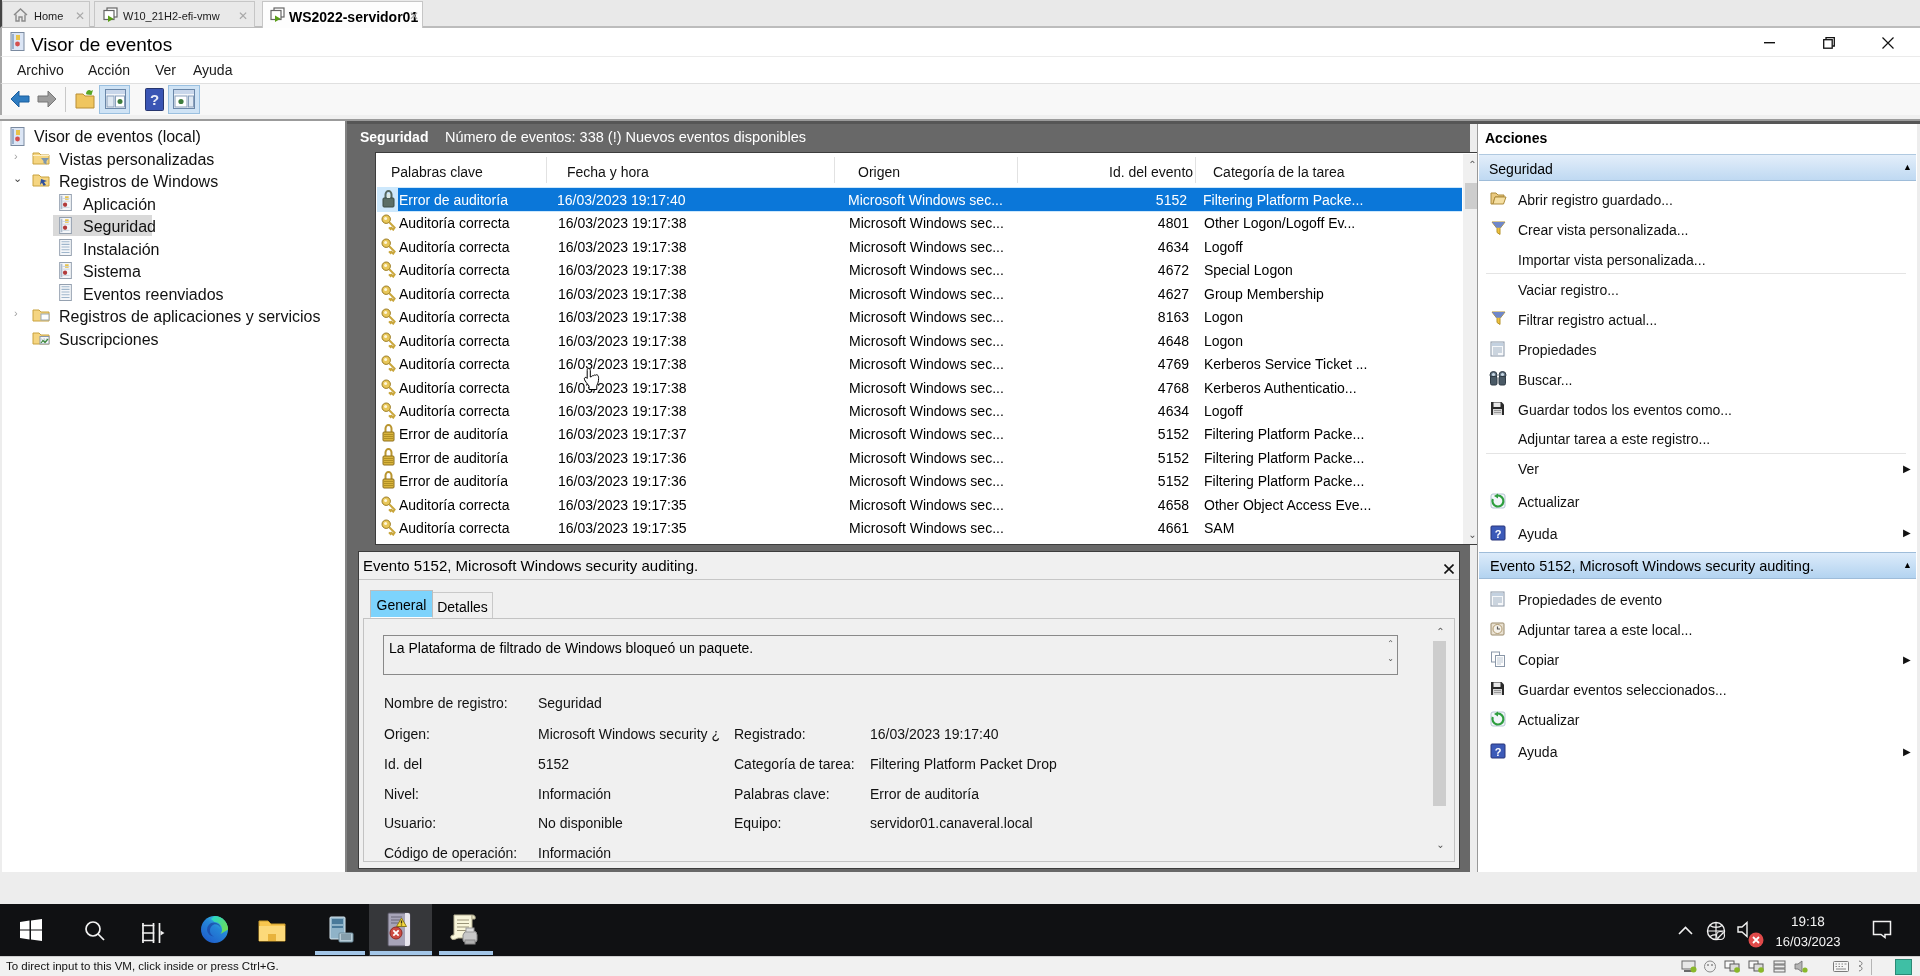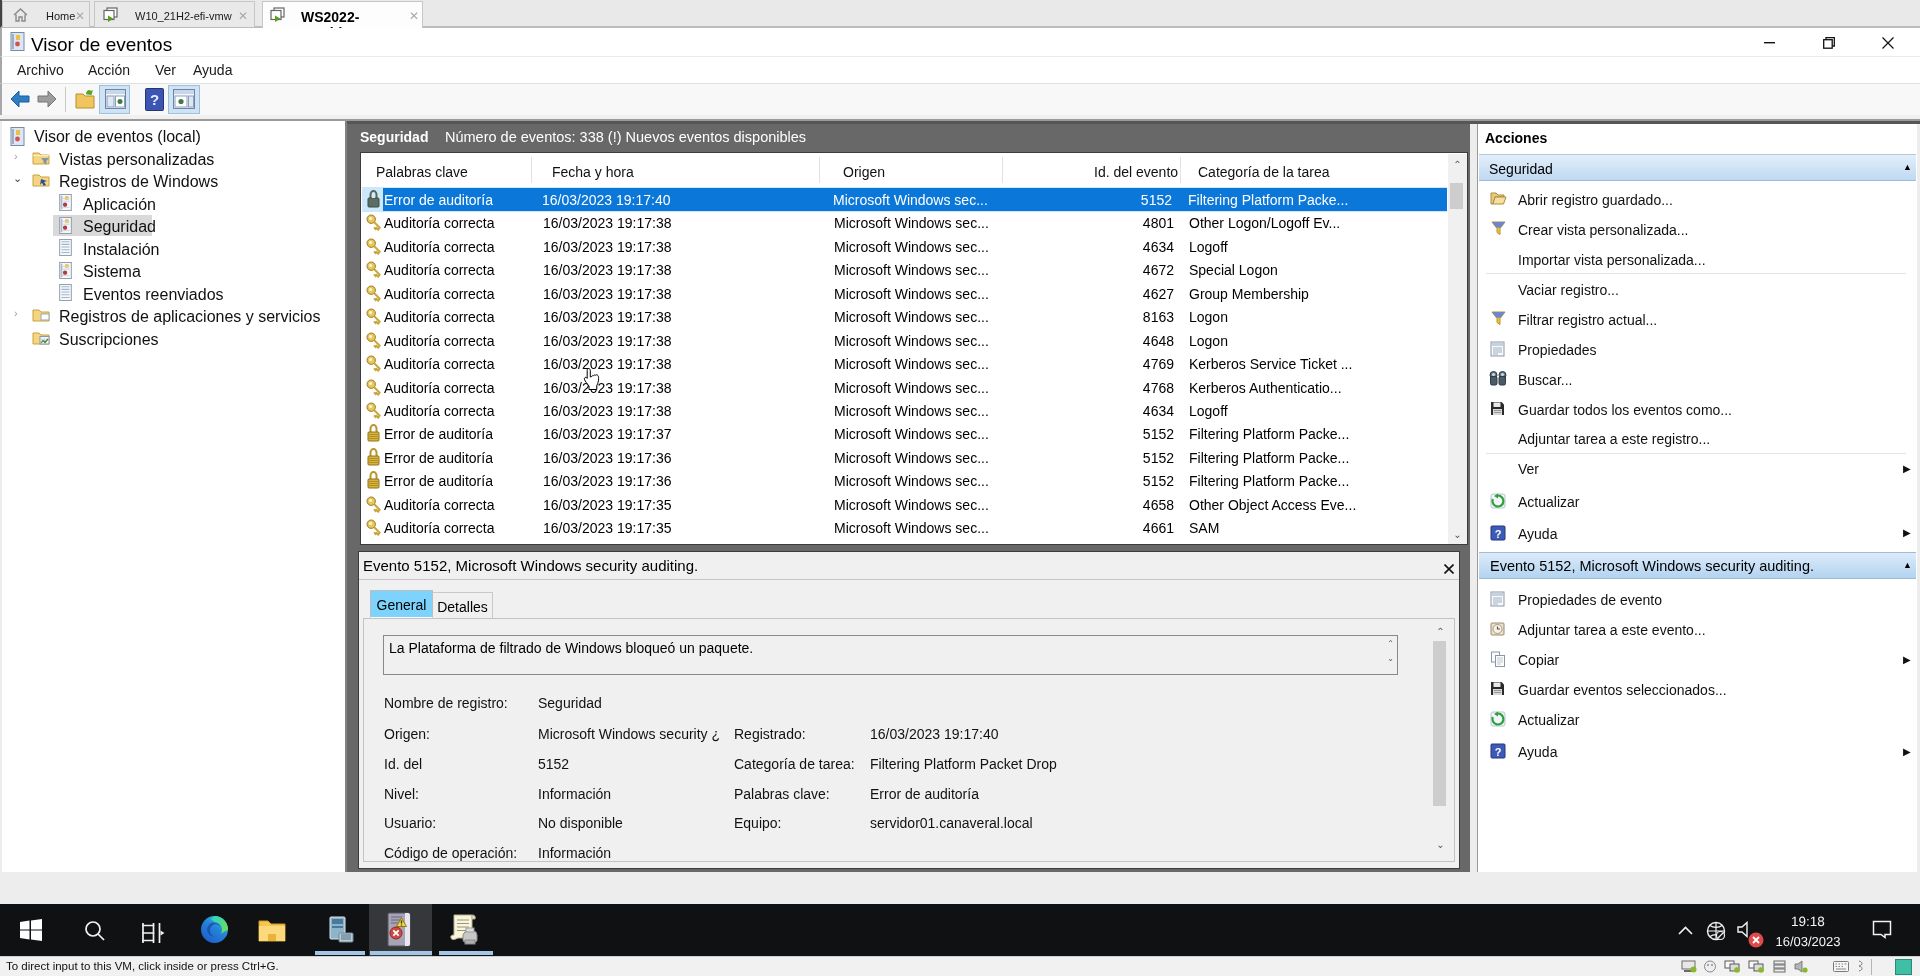--- a/index.html
+++ b/index.html
@@ -3,39 +3,39 @@
 <meta charset="utf-8">
 <style>
 * { margin:0; padding:0; box-sizing:border-box; -webkit-font-smoothing:antialiased; }
 html,body { width:1920px; height:976px; overflow:hidden; }
 body { font-family:"Liberation Sans", sans-serif; background:#ededed; position:relative; font-size:14px; color:#000; }
 .abs { position:absolute; }
 
 
 #tabbar { left:0; top:0; width:1920px; height:28px; background:#e9e9e9; border-bottom:2px solid #bcbcbc; border-left:2px solid #444; }
 .tab { position:absolute; top:1px; height:26px; background:#e9e9e9; border:1px solid #c6c6c6; border-bottom:none; font-size:11px; color:#1a1a1a; }
-.tab .tlab { position:absolute; top:8px;margin-left:12px; }
+.tab .tlab { position:absolute; top:8px; }
 #tab3 { background:#fdfdfd; height:27px; }
 .tabx { position:absolute; color:#a8a8a8; font-size:12px; top:7px; }
 
 
 #titlebar { left:0; top:28px; width:1920px; height:29px; background:#fff; border-left:2px solid #a8a8a8; border-bottom:1px solid #ebebeb;}
 #menubar  { left:0; top:57px; width:1920px; height:27px; background:#fff; border-bottom:1px solid #e0e0e0; border-left:2px solid #a8a8a8;}
 .menuitem { position:absolute; top:5px; font-size:14px; color:#1a1a1a; }
 #toolbar  { left:0; top:84px; width:1920px; height:31px; background:#f8f8f8; border-left:2px solid #a8a8a8;}
 #toolstrip2 { left:0; top:115px; width:1920px; height:6px; background:#f0f0f0; border-bottom:2px solid #9b9b9b; }
 .winbtn { position:absolute; top:28px; width:45px; height:29px; color:#111; text-align:center; }
 
 
 #treepanel { left:2px; top:121px; width:345px; height:751px; background:#fff; border-right:2px solid #828282; }
 .ti { position:absolute; font-size:16px; color:#111; white-space:nowrap; }
 #midframe { left:347px; top:121px; width:1123px; height:751px; background:#686868; }
 #seghdr, #seghdr ~ .abs { transform:translateZ(0); }
 #seghdr b { color:#fff; }
-#tablebox { position:absolute; left:13px; top:31px; width:1108px; height:393px; background:#fff; border:1px solid #3c3c3c; }
+#tablebox { position:absolute; left:28px; top:31px; width:1108px; height:393px; background:#fff; border:1px solid #3c3c3c; }
 .hcell { position:absolute; top:11px; font-size:14px; color:#111; white-space:nowrap; }
 .hsep { position:absolute; top:4px; width:1px; height:26px; background:#e2e2e2; }
 .row { position:absolute; left:1px; width:1085px; height:23px; font-size:14px; white-space:nowrap; }
 .row .kw { position:absolute; left:22px; top:4px; }
 .row .dt { position:absolute; left:181px; top:4px; }
 .row .or { position:absolute; left:472px; top:4px; }
 .row .id { position:absolute; left:740px; width:72px; top:4px; text-align:right; }
 .row .ct { position:absolute; left:827px; top:4px; }
 .vsb { position:absolute; background:#f0f0f0; }
 .sbarrow { position:absolute; font-size:10px; color:#555; width:100%; text-align:center; }
@@ -602,21 +602,21 @@
       </svg>
     </div>
   <span class="actitem" style="top:471px;">Propiedades de evento</span>
   <div class="aicon" style="left:12px;top:500px;">
       <svg width="16" height="16" viewBox="0 0 16 16">
         <rect x="1" y="2" width="13" height="12" rx="1" fill="#e8e0d0" stroke="#9a8a6a"></rect>
         <circle cx="7.5" cy="8" r="4.5" fill="#f6f2ea" stroke="#b09a70"></circle>
         <path d="M7.5 5.5 V8 H10" stroke="#555" stroke-width="1.2" fill="none"></path>
       </svg>
     </div>
-  <span class="actitem" style="top:501px;">Adjuntar tarea a este evento...</span>
+  <span class="actitem" style="top:501px;">Adjuntar tarea a este local...</span>
   <div class="aicon" style="left:12px;top:530px;">
       <svg width="16" height="16" viewBox="0 0 16 16">
         <rect x="1.5" y="1" width="8" height="10" fill="#fdfdfd" stroke="#8a97a8"></rect>
         <rect x="5.5" y="4.5" width="9" height="11" fill="#fdfdfd" stroke="#8a97a8"></rect>
         <path d="M7 7 H13 M7 9 H13 M7 11 H13 M7 13 H11" stroke="#b5c2cf" stroke-width="0.9"></path>
       </svg>
     </div>
   <span class="actitem" style="top:531px;">Copiar</span>
   <span class="arr" style="top:533px;">▶</span>
   <div class="aicon" style="left:12px;top:560px;">

